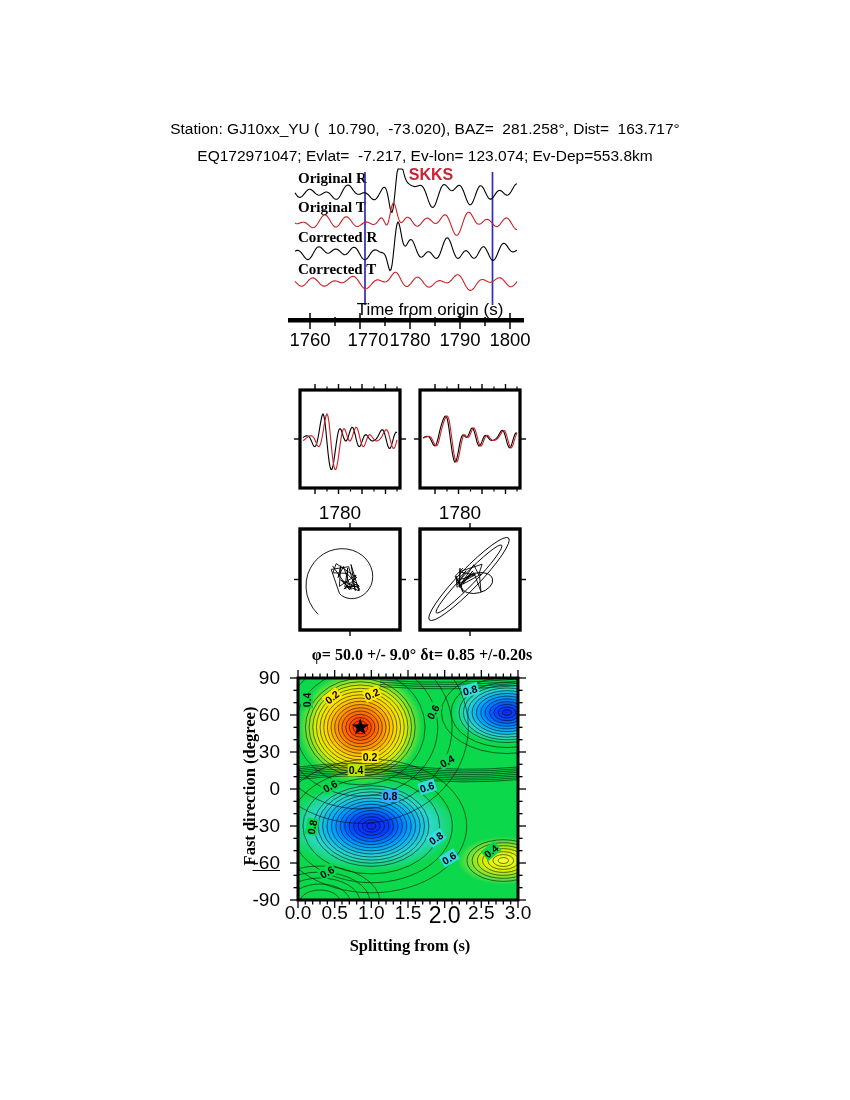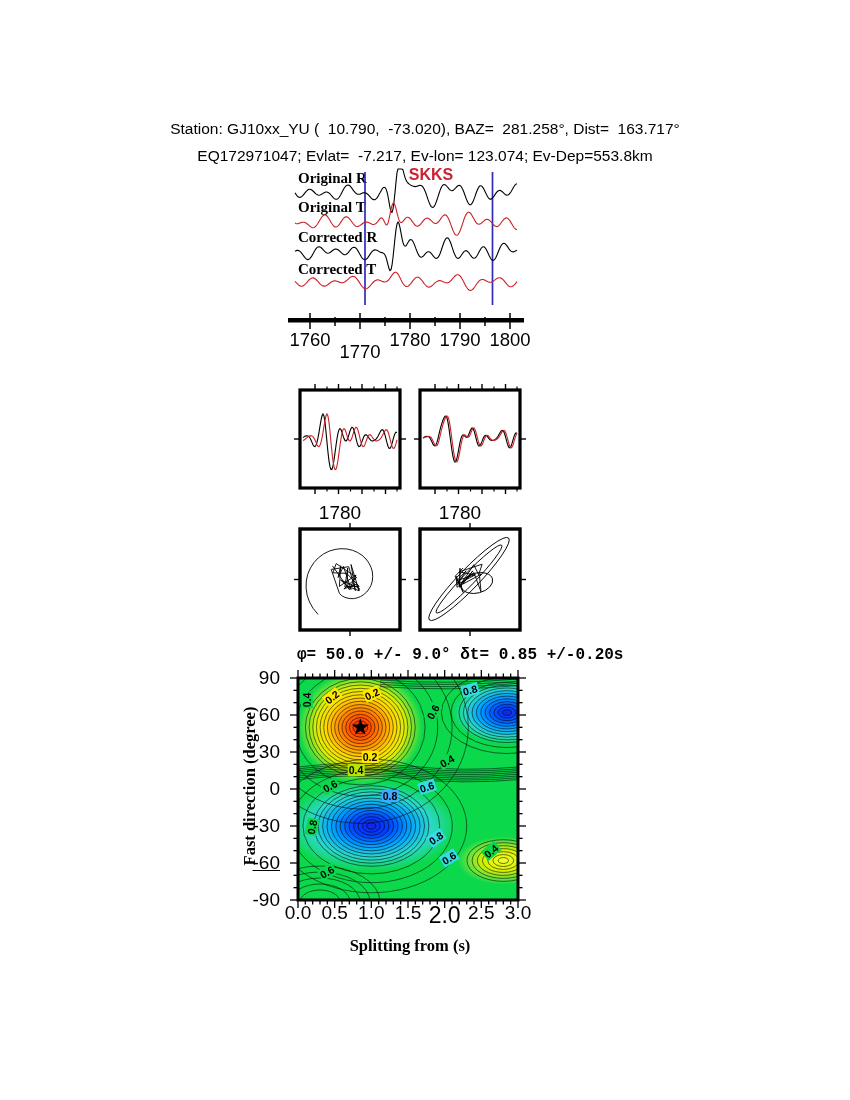--- a/index.html
+++ b/index.html
@@ -8,21 +8,21 @@
   .hdr{position:absolute;left:0;width:850px;text-align:center;font-size:15.5px;white-space:pre;}
   .hdr.l1{top:120px;}
   .hdr.l2{top:147px;}
   .phase{position:absolute;left:396px;top:166px;width:70px;text-align:center;
          font-size:16px;font-weight:600;color:#cc2233;}
   .tlabel{position:absolute;left:298px;font-family:"Liberation Serif",serif;
           font-weight:bold;font-size:15px;white-space:nowrap;}
   .axis-word{position:absolute;left:320px;top:300px;width:220px;text-align:center;font-size:17px;}
   .big1780{position:absolute;top:502px;width:60px;text-align:center;font-size:19px;}
   .ctitle{position:absolute;left:297px;top:646px;width:250px;text-align:center;
-          font-family:Liberation Mono, monospace;font-weight:bold;font-size:16px;white-space:nowrap;}
+          font-family:Liberation Serif, serif;font-weight:bold;font-size:16px;white-space:nowrap;}
   .ylabel{position:absolute;left:250px;top:786px;transform:translate(-50%,-50%) rotate(-90deg);
           font-family:"Liberation Serif",serif;font-weight:bold;font-size:16.5px;white-space:nowrap;}
   .xlabel2{position:absolute;left:285px;top:936px;width:250px;text-align:center;
            font-family:"Liberation Serif",serif;font-weight:bold;font-size:16.5px;}
   .stats{position:absolute;left:0;top:962px;width:850px;text-align:center;font-size:18px;}
   .genlbl{position:absolute;font-family:"Liberation Sans",sans-serif;color:#000;}
   svg{position:absolute;overflow:visible;}
 </style>
 </head>
 <body>
@@ -49,20 +49,21 @@
       <line x1="172" y1="150" x2="172" y2="166" stroke="#000" stroke-width="1.5"></line>
       <line x1="197" y1="154" x2="197" y2="163" stroke="#000" stroke-width="1.5"></line>
       <line x1="222" y1="150" x2="222" y2="166" stroke="#000" stroke-width="1.5"></line>
       <line x1="77" y1="9" x2="77" y2="142" stroke="#2d2db8" stroke-width="1.7"></line>
       <line x1="204.5" y1="9" x2="204.5" y2="142" stroke="#2d2db8" stroke-width="1.7"></line>
       <path d="M7,29.8L8,31.4L9,32.7L10,33.7L11,34.3L12,34.4L13,34.1L14,33.4L15,32.4L16,31.1L17,29.8L18,28.6L19,27.6L20,26.8L21,26.3L22,26.3L23,26.6L24,27.2L25,28.0L26,29.0L27,30.0L28,30.9L29,31.6L30,32.0L31,32.2L32,32.0L33,31.6L34,31.1L35,30.4L36,29.8L37,29.3L38,29.0L39,29.0L40,29.4L41,30.0L42,30.9L43,32.0L44,33.2L45,34.4L46,35.4L47,36.1L48,36.3L49,36.2L50,35.6L51,34.5L52,33.0L53,31.2L54,29.3L55,27.3L56,25.5L57,24.0L58,22.9L59,22.2L60,22.0L61,22.3L62,23.0L63,24.1L64,25.4L65,26.8L66,28.1L67,29.3L68,30.3L69,31.0L70,31.3L71,31.3L72,31.1L73,30.7L74,30.3L75,29.9L76,29.7L77,29.8L78,30.1L79,30.7L80,31.5L81,32.6L82,33.7L83,34.8L84,35.8L85,36.4L86,36.7L87,36.6L88,35.9L89,34.9L90,33.4L91,31.6L92,29.8L93,27.9L94,26.2L95,24.9L96,24.3L97,24.5L98,25.9L99,28.8L100,33.3L101,38.9L102,44.6L103,48.6L104,49.4L105,46.1L106,39.0L107,29.4L108,19.1L109,9.7L110,6.0L111,6.0L112,6.0L113,6.0L114,6.0L115,6.8L116,10.9L117,14.4L118,17.0L119,18.8L120,20.0L121,20.9L122,21.6L123,22.2L124,22.7L125,23.1L126,23.4L127,23.6L128,23.5L129,23.2L130,22.9L131,22.5L132,22.4L133,22.5L134,23.0L135,24.1L136,25.7L137,27.9L138,30.5L139,33.4L140,36.4L141,39.1L142,41.5L143,43.3L144,44.3L145,44.4L146,43.6L147,42.0L148,39.6L149,36.8L150,33.7L151,30.5L152,27.6L153,25.1L154,23.2L155,22.0L156,21.5L157,21.7L158,22.4L159,23.5L160,24.7L161,25.9L162,26.9L163,27.5L164,27.7L165,27.4L166,26.7L167,25.7L168,24.5L169,23.5L170,22.7L171,22.3L172,22.5L173,23.3L174,24.9L175,27.0L176,29.5L177,32.3L178,35.1L179,37.6L180,39.7L181,41.1L182,41.8L183,41.5L184,40.4L185,38.6L186,36.1L187,33.4L188,30.5L189,27.8L190,25.5L191,23.8L192,22.8L193,22.7L194,23.3L195,24.6L196,26.3L197,28.4L198,30.6L199,32.6L200,34.3L201,35.5L202,36.1L203,36.1L204,35.5L205,34.5L206,33.1L207,31.6L208,30.2L209,28.9L210,28.0L211,27.5L212,27.4L213,27.8L214,28.5L215,29.4L216,30.4L217,31.3L218,31.9L219,32.2L220,32.0L221,31.3L222,30.2L223,28.7L224,27.0L225,25.2L226,23.5L227,22.0L228,21.1L229,20.7" fill="none" stroke="#000000" stroke-width="1.1"></path>
       <path d="M7,60.0L8,60.5L9,60.7L10,60.6L11,60.4L12,60.0L13,59.6L14,59.3L15,59.2L16,59.2L17,59.5L18,60.0L19,60.7L20,61.5L21,62.4L22,63.3L23,64.0L24,64.5L25,64.7L26,64.5L27,64.0L28,63.0L29,61.8L30,60.2L31,58.5L32,56.8L33,55.2L34,53.8L35,52.7L36,52.0L37,51.9L38,52.2L39,53.0L40,54.3L41,55.8L42,57.5L43,59.2L44,60.8L45,62.2L46,63.3L47,63.9L48,64.0L49,63.7L50,62.9L51,61.8L52,60.4L53,58.9L54,57.4L55,56.0L56,54.9L57,54.1L58,53.8L59,53.9L60,54.4L61,55.3L62,56.4L63,57.8L64,59.2L65,60.5L66,61.7L67,62.6L68,63.3L69,63.5L70,63.5L71,63.1L72,62.5L73,61.8L74,61.0L75,60.2L76,59.6L77,59.2L78,59.0L79,59.1L80,59.3L81,59.8L82,60.3L83,60.8L84,61.3L85,61.5L86,61.5L87,61.1L88,60.5L89,59.5L90,58.2L91,56.9L92,55.7L93,54.9L94,55.0L95,56.0L96,57.9L97,60.1L98,61.8L99,61.9L100,60.0L101,56.2L102,51.3L103,46.4L104,42.5L105,40.3L106,40.3L107,42.2L108,45.7L109,49.8L110,53.7L111,56.9L112,58.9L113,59.6L114,59.3L115,58.3L116,57.1L117,55.8L118,54.9L119,54.3L120,54.3L121,54.7L122,55.5L123,56.7L124,58.1L125,59.5L126,60.9L127,62.0L128,62.8L129,63.2L130,63.1L131,62.6L132,61.8L133,60.7L134,59.4L135,58.1L136,57.0L137,56.0L138,55.4L139,55.1L140,55.3L141,55.7L142,56.5L143,57.4L144,58.4L145,59.4L146,60.1L147,60.5L148,60.5L149,60.1L150,59.3L151,58.2L152,56.9L153,55.4L154,54.0L155,52.8L156,52.1L157,51.8L158,52.1L159,53.1L160,54.7L161,56.8L162,59.3L163,62.1L164,64.8L165,67.4L166,69.6L167,71.3L168,72.2L169,72.3L170,71.6L171,70.1L172,68.0L173,65.3L174,62.4L175,59.3L176,56.3L177,53.7L178,51.6L179,50.1L180,49.3L181,49.2L182,49.8L183,50.9L184,52.5L185,54.3L186,56.1L187,57.9L188,59.4L189,60.5L190,61.1L191,61.3L192,61.1L193,60.5L194,59.7L195,58.7L196,57.8L197,57.0L198,56.4L199,56.2L200,56.4L201,56.9L202,57.8L203,58.8L204,60.0L205,61.2L206,62.3L207,63.1L208,63.5L209,63.6L210,63.2L211,62.4L212,61.3L213,60.0L214,58.7L215,57.3L216,56.2L217,55.4L218,54.9L219,55.0L220,55.6L221,56.5L222,57.9L223,59.6L224,61.3L225,63.0L226,64.5L227,65.7L228,66.4L229,66.5" fill="none" stroke="#cc2128" stroke-width="1.1"></path>
       <path d="M7,88.2L8,87.7L9,87.4L10,87.4L11,87.7L12,88.4L13,89.3L14,90.6L15,92.0L16,93.4L17,94.7L18,95.7L19,96.4L20,96.6L21,96.3L22,95.4L23,94.2L24,92.6L25,90.8L26,88.9L27,87.2L28,85.7L29,84.6L30,83.9L31,83.7L32,83.9L33,84.5L34,85.5L35,86.6L36,87.7L37,88.7L38,89.5L39,90.0L40,90.2L41,90.0L42,89.5L43,88.8L44,88.0L45,87.2L46,86.6L47,86.1L48,86.0L49,86.2L50,86.7L51,87.5L52,88.4L53,89.4L54,90.4L55,91.1L56,91.6L57,91.7L58,91.5L59,90.8L60,89.8L61,88.6L62,87.4L63,86.1L64,85.1L65,84.4L66,84.2L67,84.4L68,85.2L69,86.3L70,87.9L71,89.7L72,91.5L73,93.3L74,94.8L75,95.9L76,96.6L77,96.8L78,96.4L79,95.5L80,94.3L81,92.9L82,91.4L83,89.9L84,88.7L85,87.7L86,87.1L87,86.9L88,87.0L89,87.3L90,87.9L91,88.5L92,89.0L93,89.4L94,89.6L95,90.0L96,90.6L97,92.0L98,94.3L99,97.8L100,101.8L101,105.5L102,107.5L103,106.6L104,102.2L105,94.5L106,84.9L107,75.0L108,66.6L109,61.0L110,59.1L111,60.5L112,64.6L113,69.9L114,75.3L115,79.6L116,82.3L117,83.2L118,82.7L119,81.2L120,79.5L121,77.8L122,76.8L123,76.5L124,77.1L125,78.5L126,80.6L127,83.1L128,85.9L129,88.5L130,90.8L131,92.6L132,93.7L133,94.2L134,94.0L135,93.3L136,92.3L137,91.1L138,90.0L139,89.1L140,88.7L141,88.7L142,89.2L143,90.1L144,91.3L145,92.7L146,93.9L147,94.9L148,95.4L149,95.3L150,94.5L151,92.9L152,90.7L153,88.0L154,85.0L155,82.0L156,79.2L157,77.0L158,75.4L159,74.8L160,75.1L161,76.2L162,78.2L163,80.8L164,83.8L165,86.8L166,89.7L167,92.1L168,94.0L169,95.1L170,95.4L171,95.0L172,94.1L173,92.7L174,91.2L175,89.8L176,88.6L177,87.9L178,87.6L179,88.0L180,88.8L181,90.0L182,91.5L183,92.9L184,94.1L185,95.0L186,95.3L187,95.0L188,94.2L189,92.8L190,91.1L191,89.1L192,87.2L193,85.5L194,84.3L195,83.7L196,83.8L197,84.6L198,86.0L199,87.9L200,90.0L201,92.3L202,94.3L203,96.0L204,97.1L205,97.5L206,97.1L207,96.0L208,94.2L209,92.0L210,89.5L211,87.0L212,84.7L213,82.7L214,81.3L215,80.5L216,80.3L217,80.7L218,81.7L219,82.9L220,84.4L221,85.8L222,87.1L223,88.1L224,88.7L225,88.9L226,88.7L227,88.3L228,87.7L229,87.1" fill="none" stroke="#000000" stroke-width="1.1"></path>
       <path d="M7,118.3L8,119.4L9,120.4L10,121.4L11,122.3L12,122.9L13,123.2L14,123.2L15,122.9L16,122.3L17,121.4L18,120.4L19,119.3L20,118.1L21,117.0L22,116.1L23,115.4L24,115.0L25,114.9L26,115.1L27,115.7L28,116.5L29,117.5L30,118.6L31,119.7L32,120.8L33,121.7L34,122.5L35,122.9L36,123.1L37,123.1L38,122.7L39,122.2L40,121.5L41,120.7L42,120.0L43,119.2L44,118.6L45,118.2L46,117.9L47,117.9L48,118.0L49,118.3L50,118.6L51,119.0L52,119.4L53,119.6L54,119.7L55,119.6L56,119.3L57,118.8L58,118.0L59,117.2L60,116.3L61,115.4L62,114.5L63,113.9L64,113.5L65,113.3L66,113.5L67,114.0L68,114.9L69,116.0L70,117.4L71,118.9L72,120.4L73,121.9L74,123.3L75,124.4L76,125.2L77,125.6L78,125.7L79,125.5L80,124.9L81,124.0L82,122.9L83,121.8L84,120.6L85,119.5L86,118.5L87,117.7L88,117.2L89,116.9L90,116.9L91,117.0L92,117.4L93,117.8L94,118.3L95,118.6L96,118.9L97,119.0L98,118.8L99,118.3L100,117.5L101,116.4L102,115.1L103,113.6L104,112.1L105,110.8L106,109.8L107,109.2L108,109.2L109,109.9L110,111.1L111,112.8L112,114.7L113,116.8L114,118.7L115,120.5L116,121.9L117,122.9L118,123.4L119,123.5L120,123.2L121,122.5L122,121.5L123,120.3L124,118.9L125,117.6L126,116.3L127,115.3L128,114.6L129,114.2L130,114.2L131,114.5L132,115.3L133,116.3L134,117.5L135,118.9L136,120.3L137,121.5L138,122.6L139,123.5L140,124.0L141,124.1L142,124.0L143,123.5L144,122.8L145,121.9L146,120.9L147,119.9L148,119.1L149,118.4L150,117.9L151,117.6L152,117.6L153,117.8L154,118.2L155,118.7L156,119.1L157,119.6L158,119.8L159,119.9L160,119.7L161,119.2L162,118.4L163,117.5L164,116.4L165,115.2L166,114.0L167,113.0L168,112.2L169,111.8L170,111.7L171,112.1L172,112.9L173,114.1L174,115.7L175,117.5L176,119.4L177,121.4L178,123.2L179,124.8L180,126.1L181,127.0L182,127.4L183,127.4L184,126.9L185,126.0L186,124.8L187,123.5L188,122.0L189,120.5L190,119.2L191,118.1L192,117.2L193,116.7L194,116.5L195,116.5L196,116.8L197,117.2L198,117.8L199,118.3L200,118.8L201,119.1L202,119.2L203,119.1L204,118.8L205,118.3L206,117.6L207,116.9L208,116.1L209,115.5L210,115.0L211,114.8L212,114.8L213,115.1L214,115.7L215,116.6L216,117.7L217,118.9L218,120.1L219,121.3L220,122.4L221,123.2L222,123.7L223,123.8L224,123.6L225,123.1L226,122.2L227,121.1L228,119.9L229,118.6" fill="none" stroke="#cc2128" stroke-width="1.1"></path>
     </svg>
+  <div class="axis-word">Time from origin (s)</div>
 
   <svg id="p1-svg" style="left:291px;top:381px" width="118" height="118" viewBox="0 0 118 118">
       <rect x="9" y="9" width="100" height="98" fill="none" stroke="#000" stroke-width="3.2"></rect>
       <line x1="24" y1="3" x2="24" y2="9" stroke="#000" stroke-width="1.4"></line>
       <line x1="24" y1="107" x2="24" y2="113" stroke="#000" stroke-width="1.4"></line>
       <line x1="47.5" y1="3" x2="47.5" y2="9" stroke="#000" stroke-width="1.4"></line>
       <line x1="47.5" y1="107" x2="47.5" y2="113" stroke="#000" stroke-width="1.4"></line>
       <line x1="71" y1="3" x2="71" y2="9" stroke="#000" stroke-width="1.4"></line>
       <line x1="71" y1="107" x2="71" y2="113" stroke="#000" stroke-width="1.4"></line>
       <line x1="94.5" y1="3" x2="94.5" y2="9" stroke="#000" stroke-width="1.4"></line>
@@ -355,21 +356,21 @@
       <line x1="13" y1="38.66666666666667" x2="9.5" y2="38.66666666666667" stroke="#000" stroke-width="1.3"></line>
       <line x1="235" y1="38.66666666666667" x2="238.5" y2="38.66666666666667" stroke="#000" stroke-width="1.3"></line>
       <line x1="13" y1="26.333333333333336" x2="9.5" y2="26.333333333333336" stroke="#000" stroke-width="1.3"></line>
       <line x1="235" y1="26.333333333333336" x2="238.5" y2="26.333333333333336" stroke="#000" stroke-width="1.3"></line>
       <line x1="13" y1="14" x2="6" y2="14" stroke="#000" stroke-width="1.3"></line>
       <line x1="235" y1="14" x2="242" y2="14" stroke="#000" stroke-width="1.3"></line>
     </svg>
   <div class="xlabel2">Splitting from (s)</div>
 
 <div class="genlbl" style="left: 280px; top: 329px; width: 60px; text-align: center; font-size: 18.5px;">1760</div>
-    <div class="genlbl" style="left: 330px; top: 329px; width: 60px; text-align: center; font-size: 18.5px; margin-top: 12px;">1770</div>
+    <div class="genlbl" style="left: 338px; top: 329px; width: 60px; text-align: center; font-size: 18.5px;">1770</div>
     <div class="genlbl" style="left: 380px; top: 329px; width: 60px; text-align: center; font-size: 18.5px;">1780</div>
     <div class="genlbl" style="left: 430px; top: 329px; width: 60px; text-align: center; font-size: 18.5px;">1790</div>
     <div class="genlbl" style="left: 480px; top: 329px; width: 60px; text-align: center; font-size: 18.5px;">1800</div>
     <div class="genlbl" style="left: 307px; top: 700px; transform: translate(-50%, -50%) rotate(-90deg); background: rgb(12, 216, 76); font-size: 10.5px; font-weight: 600; padding: 0px 1px; white-space: nowrap;">0.4</div>
     <div class="genlbl" style="left: 332px; top: 697px; transform: translate(-50%, -50%) rotate(-38deg); background: rgb(255, 232, 0); font-size: 10.5px; font-weight: 600; padding: 0px 1px; white-space: nowrap;">0.2</div>
     <div class="genlbl" style="left: 372px; top: 694px; transform: translate(-50%, -50%) rotate(-25deg); background: rgb(255, 232, 0); font-size: 10.5px; font-weight: 600; padding: 0px 1px; white-space: nowrap;">0.2</div>
     <div class="genlbl" style="left: 433px; top: 712px; transform: translate(-50%, -50%) rotate(-62deg); background: rgb(12, 216, 76); font-size: 10.5px; font-weight: 600; padding: 0px 1px; white-space: nowrap;">0.6</div>
     <div class="genlbl" style="left: 470px; top: 690px; transform: translate(-50%, -50%) rotate(-15deg); background: rgb(53, 220, 228); font-size: 10.5px; font-weight: 600; padding: 0px 1px; white-space: nowrap;">0.8</div>
     <div class="genlbl" style="left: 370px; top: 757px; transform: translate(-50%, -50%) rotate(0deg); background: rgb(255, 232, 0); font-size: 10.5px; font-weight: 600; padding: 0px 1px; white-space: nowrap;">0.2</div>
     <div class="genlbl" style="left: 356px; top: 770px; transform: translate(-50%, -50%) rotate(0deg); background: rgb(184, 228, 0); font-size: 10.5px; font-weight: 600; padding: 0px 1px; white-space: nowrap;">0.4</div>

